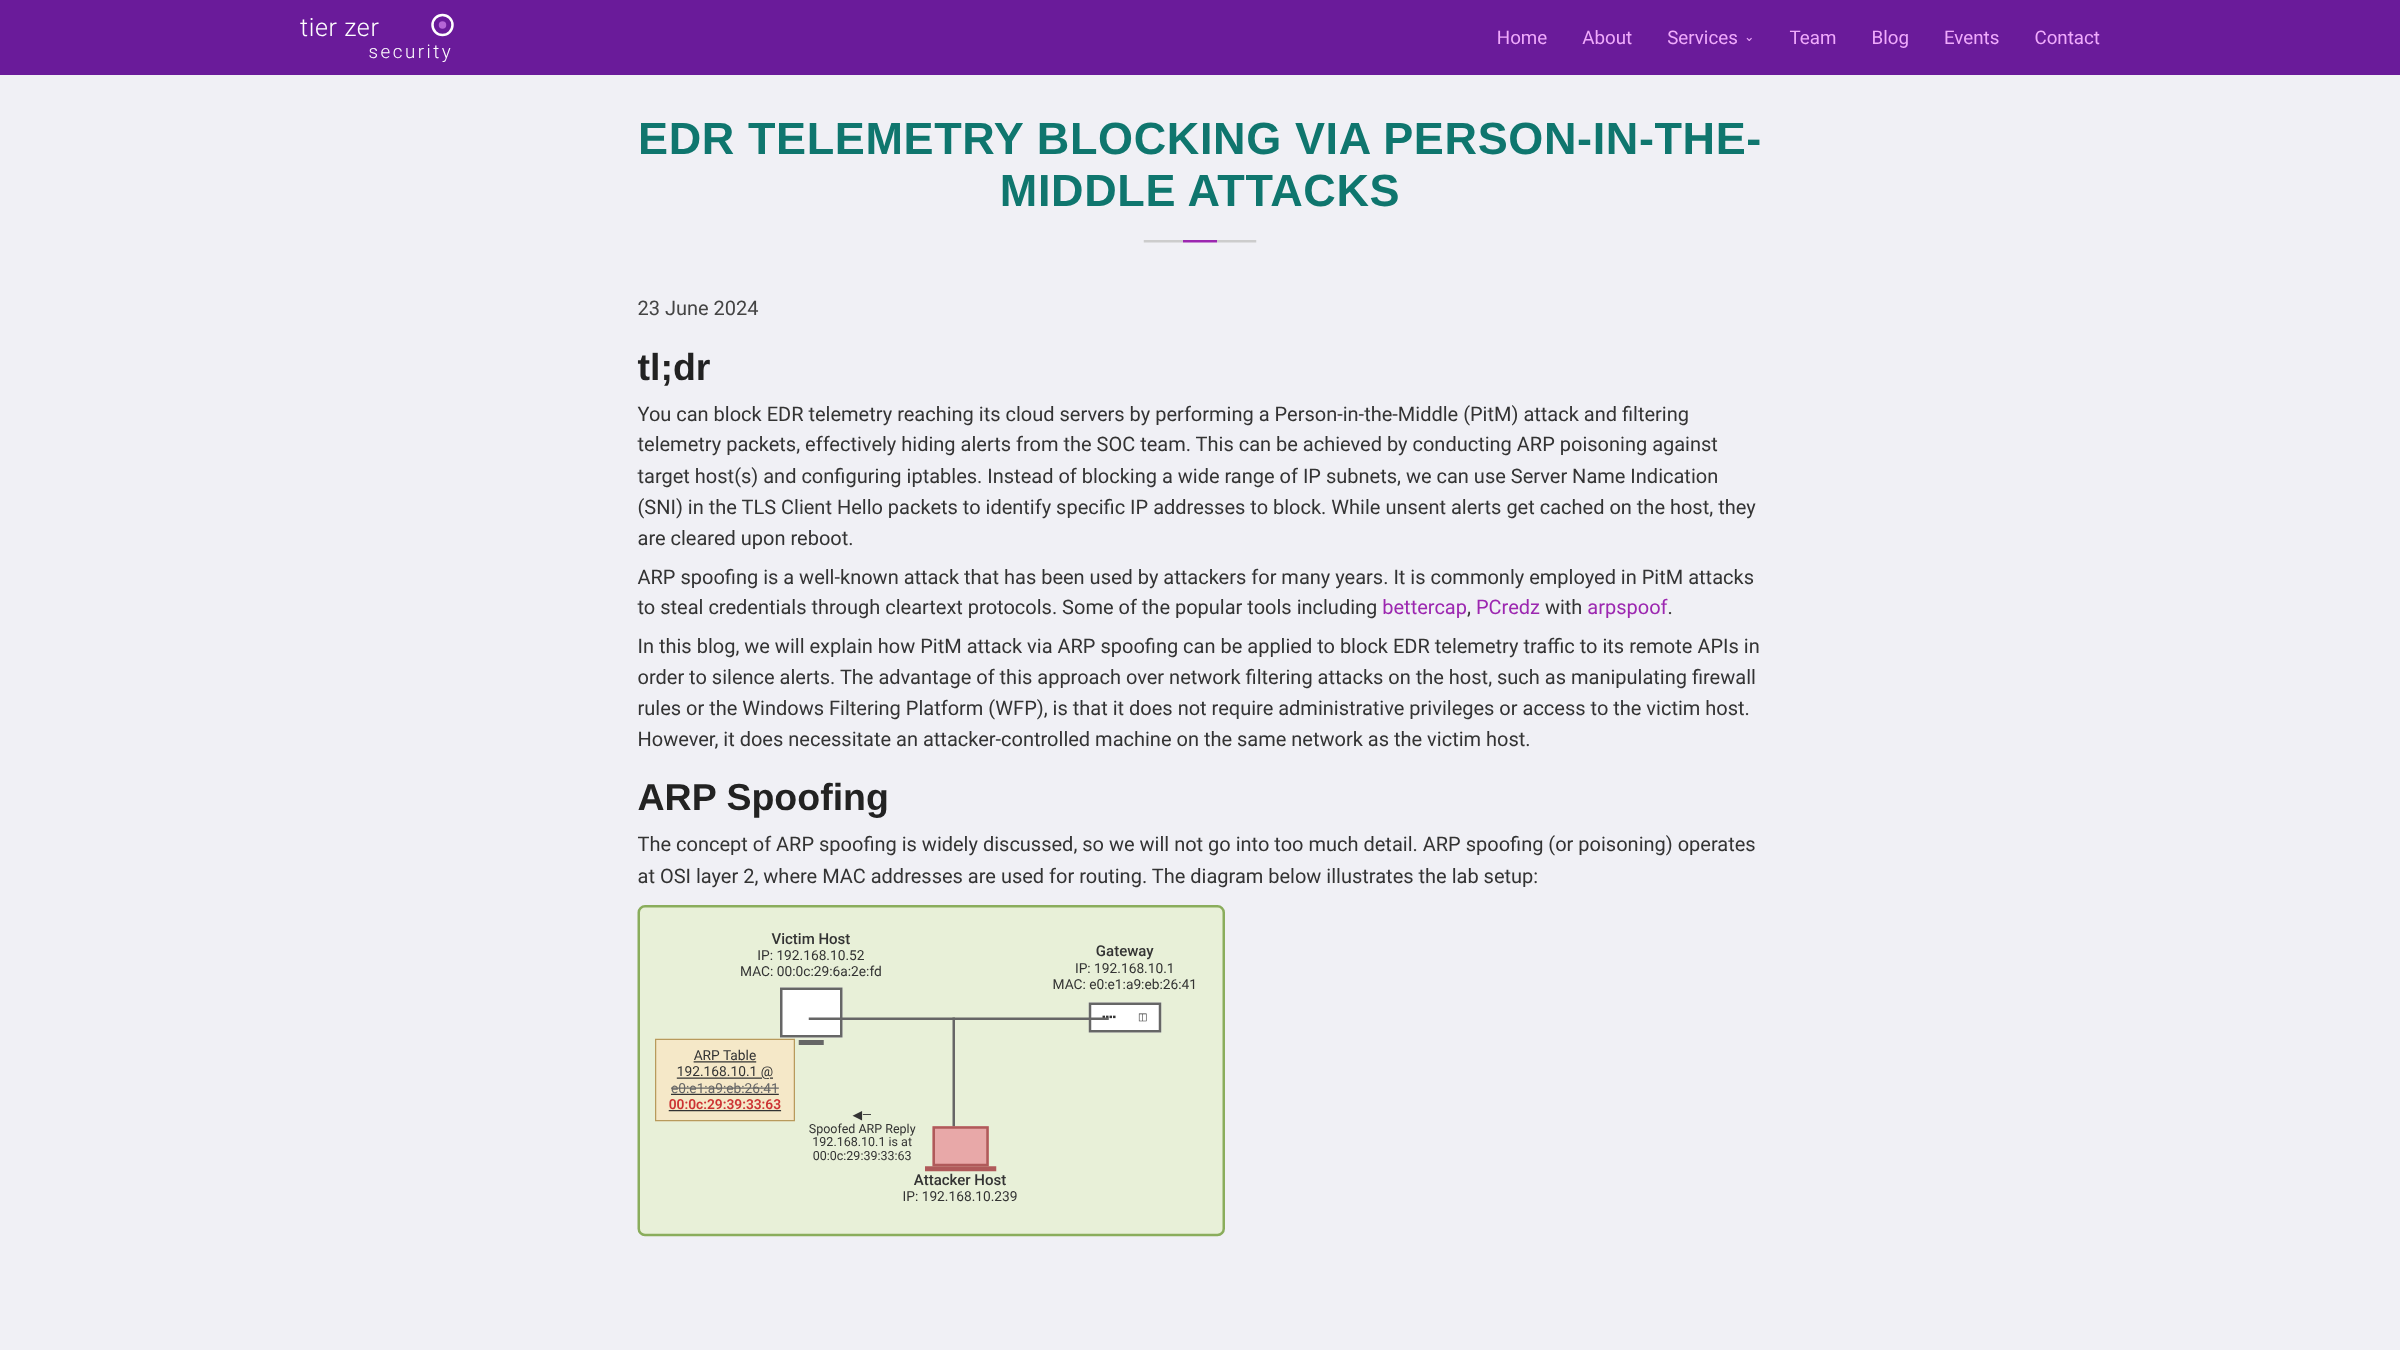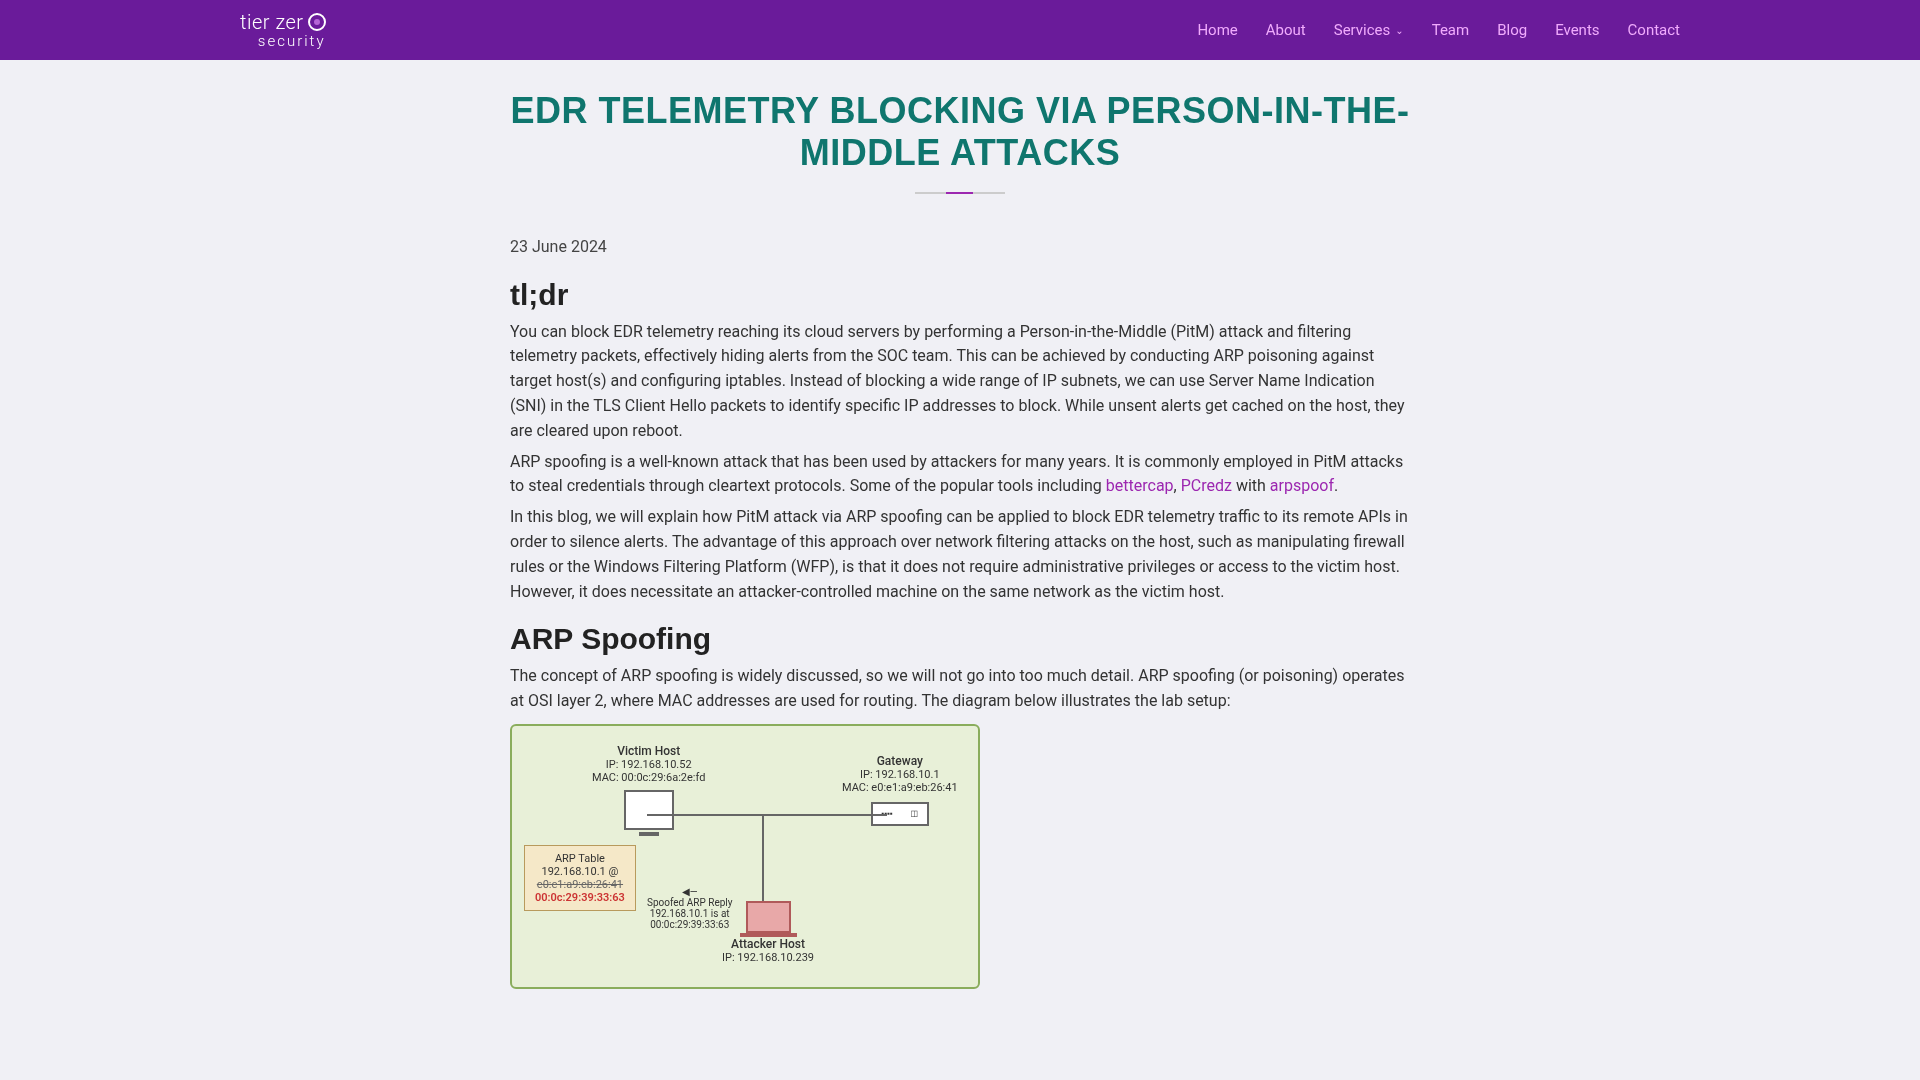--- a/index.html
+++ b/index.html
@@ -22,23 +22,23 @@
     }
     .logo {
       color: white;
       font-size: 20px;
       display: flex;
       flex-direction: column;
       line-height: 1.1;
     }
     .logo-top {
       display: flex;
-      align-items: center;
       font-weight: 300;
       letter-spacing: 0.5px;
+      gap: 37px;
     }
     .logo-icon {
       display: inline-flex;
       align-items: center;
       justify-content: center;
       width: 18px;
       height: 18px;
       border: 2px solid white;
       border-radius: 50%;
       margin-left: 4px;
@@ -174,27 +174,28 @@
       border: 2px solid #666;
       background: white;
       margin: 8px auto 0 auto;
       display: flex;
       align-items: center;
       justify-content: space-around;
       font-size: 8px;
     }
     .arp-table {
       position: absolute;
-      top: 119px;
+      top: 105px;
       left: 12px;
       background: #f5e8c8;
       border: 1.5px solid #b89a5c;
       padding: 6px 10px;
       text-align: center;
       font-size: 11px;
+      text-decoration: underline;
     }
     .arp-red {
       color: #cc3333;
       font-weight: 600;
     }
     .arp-strike {
       text-decoration: line-through;
       color: #666;
     }
     .d-attacker {

